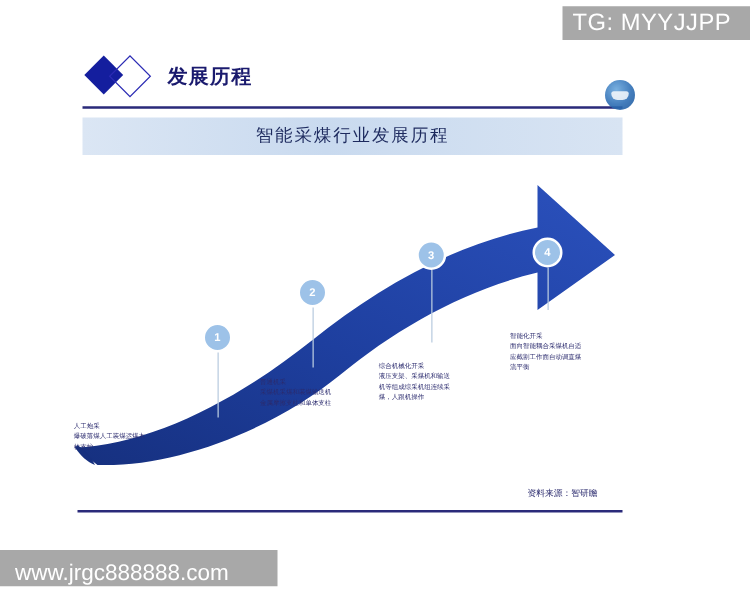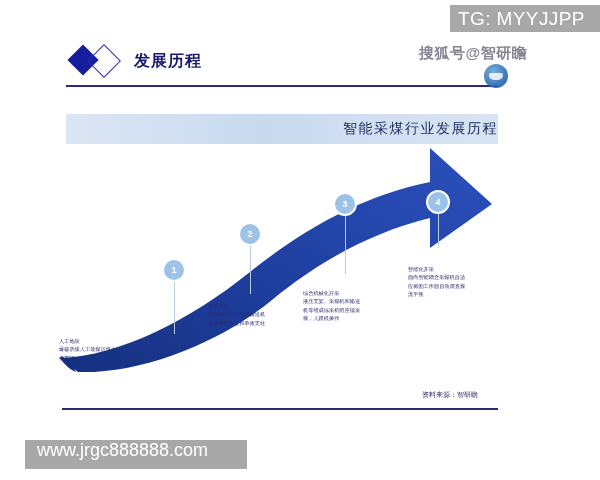--- a/index.html
+++ b/index.html
@@ -124,22 +124,21 @@
   
   .title-bar {
     position: absolute;
     left: 66px;
     top: 94px;
     width: 432px;
     height: 30px;
     background: linear-gradient(to right, #dbe6f4 0%, #c9daef 45%, #d8e4f3 100%);
     display: flex;
     align-items: center;
-    justify-content: flex-end;
-    margin-top: 20px;
+    justify-content: center;
   }
   .title-bar span {
     font-size: 14px;
     color: #1d2a5e;
     letter-spacing: 1.5px;
   }
 
   
   .chart-area {
     position: absolute;
@@ -219,45 +218,43 @@
   .url-banner {
     position: absolute;
     left: 0px;
     top: 440px;
     width: 222px;
     height: 29px;
     background: #a8a8a8;
     color: #ffffff;
     font-size: 18px;
     display: flex;
-    align-items: flex-start;
+    align-items: flex-end;
     padding-left: 12px;
     box-sizing: border-box;
-    margin-left: 25px;
   }
 </style>
 </head>
 <body>
 
 <div class="slide">
 
   <div class="tg-banner">
     <span>TG: MYYJJPP</span>
   </div>
 
   <div class="header">
     <div class="logo-marks">
       <div class="diamond filled"></div>
       <div class="diamond outline"></div>
     </div>
     <div class="header-label">发展历程</div>
     <div class="header-rule"></div>
   </div>
 
-  <div class="sohu-wm">搜狐号@智研瞻</div>
   <div class="sohu-logo"></div>
 
   <div class="title-bar">
     <span>智能采煤行业发展历程</span>
   </div>
 
   <div class="chart-area">
     <svg width="600" height="260" viewBox="0 0 600 260">
       <defs>
         <linearGradient id="arrowGrad" x1="0" y1="1" x2="1" y2="0">

